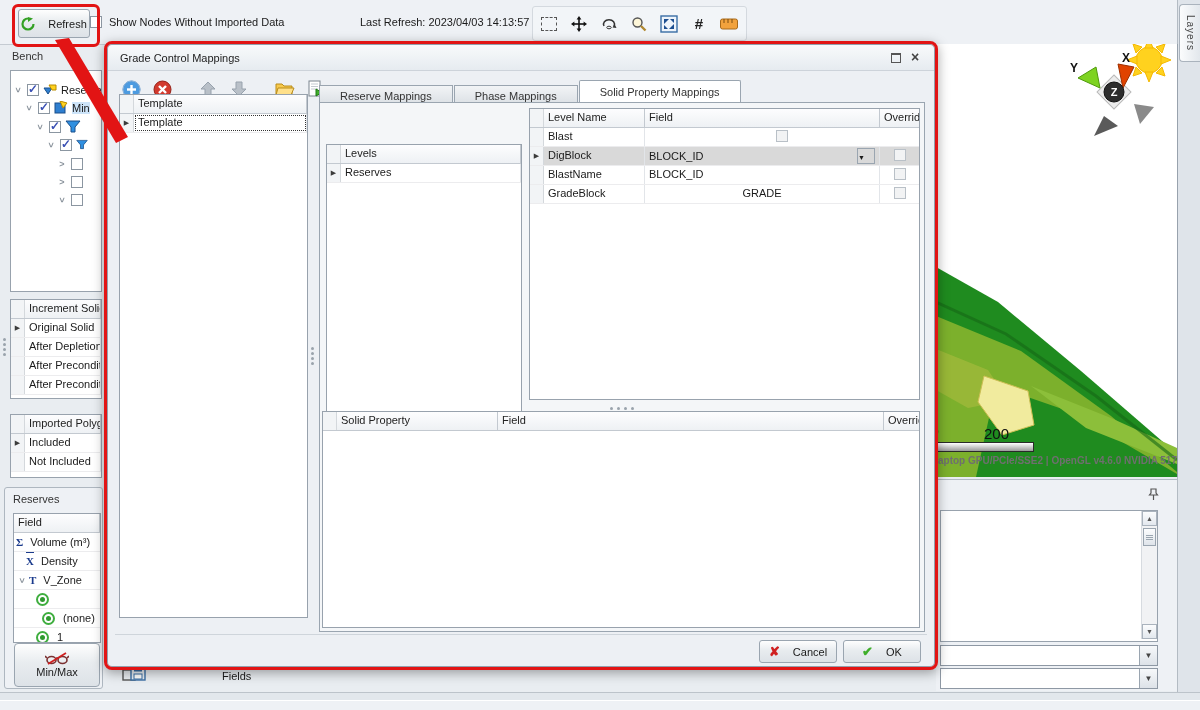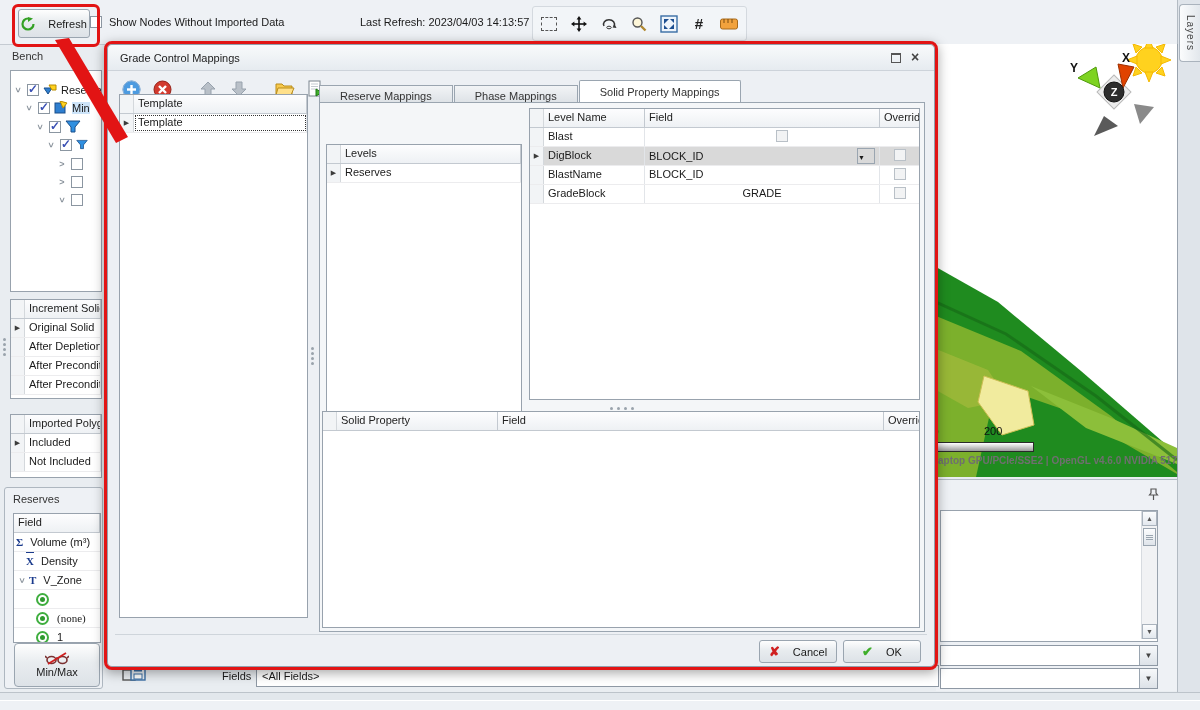--- a/index.html
+++ b/index.html
@@ -163,21 +163,21 @@
       <polygon points="0,223 62,258 145,327 241,410 241,433 0,433" fill="#1f8b1f"></polygon>
       <polygon points="0,272 85,307 175,372 241,428 241,433 0,433" fill="#7cb02c"></polygon>
       <polygon points="60,342 135,368 241,430 241,433 40,433" fill="#1f8b1f"></polygon>
       <polygon points="95,342 175,374 241,404 241,420 150,384" fill="#8cbf3a"></polygon>
       <polygon points="0,305 52,326 72,356 32,364 0,346" fill="#9eb83a" opacity="0.85"></polygon>
       <polygon points="48,332 92,347 98,381 66,391 42,358" fill="#f1eb9e" stroke="#cdbf54"></polygon>
       <path d="M0,258 L70,290 L160,352 L241,416" stroke="#156715" stroke-width="3" fill="none" opacity="0.6"></path>
     </svg>
 
     <span class="abs" style="left:-4px;top:381px;font-size:12px;color:#111;">0</span>
-    <span class="abs" style="left:48px;top:381px;font-size:11px;color:#111;">200</span>
+    <span class="abs" style="left:48px;top:381px;font-size:15px;color:#111;">200</span>
     <div class="abs" style="left:0px;top:398px;width:96px;height:8px;background:linear-gradient(#ffffff,#9a9a9a);border:1px solid #2a2a2a;"></div>
 
     <div class="abs" style="left:2px;top:411px;width:238px;font-size:10px;font-weight:bold;color:#6f6f6f;white-space:nowrap;">aptop GPU/PCIe/SSE2 | OpenGL v4.6.0 NVIDIA 517.51</div>
   </div>
 
   
   <div class="abs" style="left:936px;top:479px;width:241px;height:211px;background:#eef1f5;border-top:1px solid #b3bbc3;">
     <svg class="abs" style="left:212px;top:8px;" width="11" height="13" viewBox="0 0 11 13">
         <path d="M3 1 h5 v4 l1.5 2 h-8 l1.5,-2 z" fill="none" stroke="#555" stroke-width="1.2"></path>
         <line x1="5.5" y1="7" x2="5.5" y2="12" stroke="#555" stroke-width="1.2"></line>
@@ -316,21 +316,21 @@
       </div>
       <div class="trow" style="gap:3px;align-items:center;padding-left:2px;">
         <span class="chev open"></span>
         <b style="font-family:'Liberation Serif',serif;color:#1a3a8c;">T</b>
           <span class="cell" style="flex:1;border:none;">V_Zone</span>
       </div>
       <div class="trow" style="gap:4px;align-items:center;padding-left:22px;">
         <span class="radio"></span>
           <span class="cell" style="flex:1;border:none;"></span>
       </div>
-      <div class="trow" style="gap:4px;align-items:center;padding-left:22px;font-family:Liberation Serif, serif;">
+      <div class="trow" style="gap:4px;align-items:center;padding-left:28px;">
         <span class="radio"></span>
           <span class="cell" style="flex:1;border:none;">(none)</span>
       </div>
       <div class="trow" style="gap:4px;align-items:center;padding-left:22px;">
         <span class="radio"></span>
           <span class="cell" style="flex:1;border:none;">1</span>
       </div>
     </div>
     <div class="abs btn" style="left:9px;top:155px;width:84px;height:42px;flex-direction:column;gap:1px;border-radius:4px;">
       <svg width="24" height="13" viewBox="0 0 24 13">
@@ -349,23 +349,20 @@
   
   <div class="abs" style="left:122px;top:662px;width:40px;height:26px;display:flex;align-items:center;">
     <svg width="30" height="22" viewBox="0 0 30 22">
         <rect x="1" y="6" width="12" height="10" fill="none" stroke="#555" stroke-width="1.4"></rect>
         <rect x="9" y="2" width="14" height="14" fill="#e9eef4" stroke="#3a6ea5" stroke-width="1.4"></rect>
         <rect x="12" y="2.5" width="8" height="5" fill="#3a6ea5"></rect>
         <rect x="12" y="10" width="8" height="5" fill="#fff" stroke="#3a6ea5"></rect>
       </svg>
   </div>
   <span class="abs" style="left:222px;top:670px;">Fields</span>
-  <div class="abs combo" style="left:256px;top:665px;width:676px;height:20px;padding-left:5px;">
-    <span>&lt;All Fields&gt;</span>
-  </div>
   <div class="abs" style="left:0;top:692px;width:1200px;height:7px;background:#e2e7ec;border-top:1px solid #bcc3ca;border-bottom:1px solid #cdd3d9;"></div>
   <div class="abs" style="left:0;top:700px;width:1200px;height:10px;background:#eef1f5;border-top:1px solid #ffffff;"></div>
 
   
   <div class="abs dialog">
     <div class="titlebar">
       <span style="margin-left:12px;color:#222;">Grade Control Mappings</span>
       <span style="margin-left:auto;width:16px;height:13px;display:flex;align-items:center;justify-content:center;">
           <span style="width:8px;height:7px;border:1px solid #555;border-top-width:2px;display:block;"></span>
         </span>

